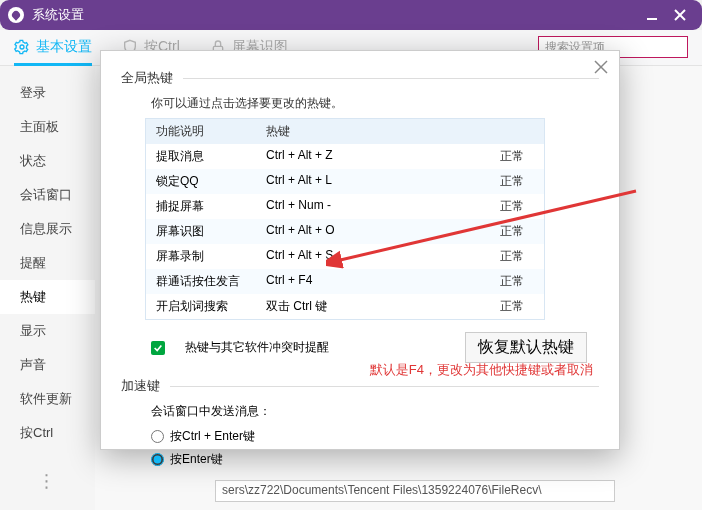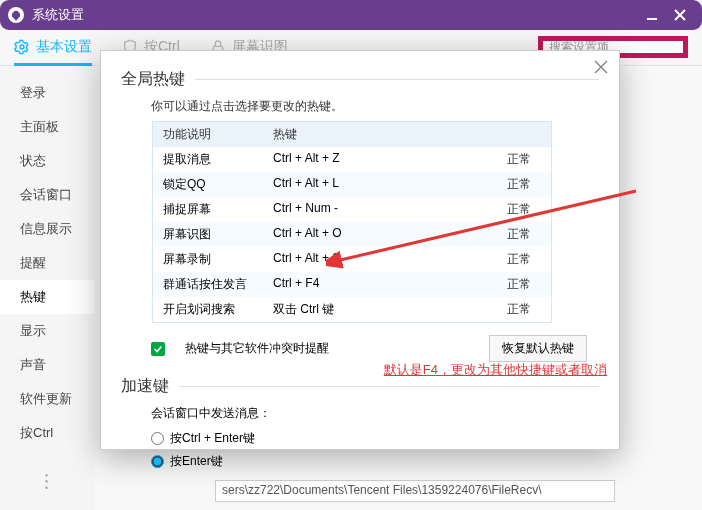--- a/index.html
+++ b/index.html
@@ -7,53 +7,53 @@
   .titlebar { height: 30px; background: #6a3e8f; color: #fff; display: flex; align-items: center; padding: 0 8px; font-size: 13px; border-radius: 9px; }
   .titlebar .qqicon { width: 16px; height: 16px; background: #fff; border-radius: 50%; display: flex; align-items: center; justify-content: center; margin-right: 8px; position: relative; }
   .titlebar .qqicon::after { content:""; width: 8px; height: 8px; background: #6a3e8f; border-radius: 50% 50% 50% 0; transform: rotate(-45deg); }
   .titlebar .spacer { flex: 1; }
   .titlebar .winbtn { width: 28px; height: 30px; display: flex; align-items: center; justify-content: center; cursor: pointer; }
   .titlebar .winbtn svg { width: 12px; height: 12px; stroke: #fff; fill: none; stroke-width: 2; }
   .tabsbar { height: 36px; background: #f7f7f8; display: flex; align-items: center; padding: 0 14px; border-bottom: 1px solid #e3e3e3; gap: 30px; position: relative; }
   .tabitem { display: flex; align-items: center; gap: 6px; font-size: 14px; color: #aaa; border-bottom: 3px solid transparent; height: 36px; padding-top: 2px; }
   .tabitem.active { color: #12b7f5; border-bottom-color: #12b7f5; }
   .tabitem svg { width: 16px; height: 16px; }
-  .searchbox { position: absolute; right: 14px; top: 6px; width: 150px; height: 22px; border: 5px solid #be185d; font-size: 12px; color: #999; padding: 0 6px; display: flex; align-items: center; background: #fff; }
+  .searchbox { position: absolute; right: 14px; top: 6px; width: 150px; height: 22px; border: 1px solid #be185d; font-size: 12px; color: #999; padding: 0 6px; display: flex; align-items: center; background: #fff; }
   .mainarea { display: flex; height: 444px; background: #fff; }
   .sidebar { width: 95px; background: #f5f5f5; display: flex; flex-direction: column; padding-top: 10px; font-size: 13px; color: #444; }
   .sidebar .sitem { height: 34px; display: flex; align-items: center; padding-left: 20px; cursor: pointer; }
   .sidebar .sitem.active { background: #fff; color: #000; }
   .sidebar .dots { margin-top: 20px; text-align: center; color: #999; font-size: 18px; letter-spacing: 2px; }
   .content { flex: 1; position: relative; background: #f8f8f8; }
   .pathbox { position: absolute; bottom: 8px; left: 120px; width: 400px; height: 22px; border: 1px solid #ccc; background: #fff; font-size: 12px; color: #555; padding: 2px 6px; overflow: hidden; white-space: nowrap; }
 
   
   .modal { position: absolute; left: 100px; top: 50px; width: 520px; height: 400px; background: #fff; border: 1px solid #ccc; box-shadow: 0 8px 30px rgba(0,0,0,0.3); padding: 18px 20px 14px 20px; }
   .modal .mclose { position: absolute; right: 10px; top: 8px; width: 16px; height: 16px; cursor: pointer; }
   .modal .mclose svg { stroke: #888; stroke-width: 1.5; fill: none; }
-  .section-title { font-size: 16px; color: #333; display: flex; align-items: center; gap: 10px; margin-bottom: 8px; }
+  .section-title { font-size: 13px; color: #333; display: flex; align-items: center; gap: 10px; margin-bottom: 8px; }
   .section-title .line { flex: 1; height: 1px; background: #ddd; }
   .modal .desc { font-size: 12px; color: #333; margin-bottom: 6px; margin-left: 30px; }
-  .hotkeytable { margin-left: 31px; border: 1px solid #d8e6f3; font-size: 12px; width: 400px; }
+  .hotkeytable { margin-left: 24px; border: 1px solid #d8e6f3; font-size: 12px; width: 400px; }
   .hotkeytable .hdr, .hotkeytable .row { display: flex; }
   .hotkeytable .hdr { background: #eaf3fb; color: #333; }
   .hotkeytable .cell { padding: 4px 10px; }
   .hotkeytable .c1 { width: 110px; }
   .hotkeytable .c2 { width: 180px; }
   .hotkeytable .c3 { flex: 1; text-align: right; padding-right: 20px; color: #333; }
   .hotkeytable .row:nth-child(even) { background: #f6fbff; }
   .controls { margin: 12px 12px 14px 30px; display: flex; align-items: center; gap: 20px; font-size: 12px; }
   .checkbox { width: 14px; height: 14px; background: #00a63f; border-radius: 2px; display: inline-flex; align-items: center; justify-content: center; }
   .checkbox svg { width: 10px; height: 10px; stroke: #fff; stroke-width: 2; fill: none; }
-  .btn { border: 1px solid #ccc; background: #f7f7f7; padding: 4px 12px; font-size: 12px; cursor: pointer; }
+  .btn { border: 1px solid #ccc; background: #f7f7f7; padding: 4px 12px; font-size: 16px; cursor: pointer; }
   .sendmsg { margin-left: 30px; font-size: 12px; }
   .sendmsg .label { margin-bottom: 8px; font-family: Liberation Mono, monospace; }
   .sendmsg .radio-row { display: flex; align-items: center; gap: 6px; margin-bottom: 6px; }
   .sendmsg input[type=radio] { accent-color: #12b7f5; }
-  .note { position: absolute; right: 12px; top: 310px; font-size: 13px; color: #e03636; text-decoration: underline; }
+  .note { position: absolute; right: 26px; top: 310px; font-size: 13px; color: #e03636; }
 
   
   .arrow { position: absolute; pointer-events: none; }
 </style>
 </head>
 <body>
 
 <div class="titlebar">
   <span class="qqicon"></span>
   <span>系统设置</span>

